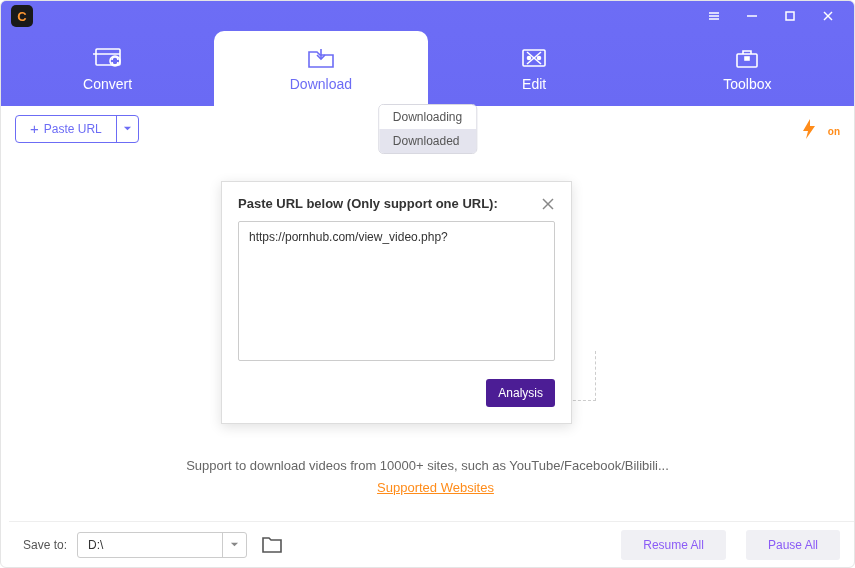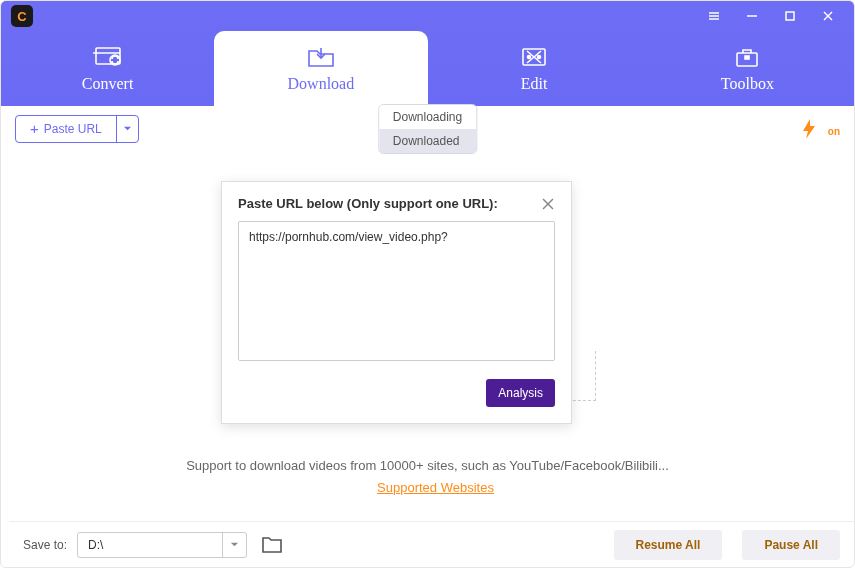--- a/index.html
+++ b/index.html
@@ -11,21 +11,21 @@
 .window-controls { display: flex; gap: 22px; align-items: center; padding-right: 8px; }
 .window-btn { width: 16px; height: 16px; display: flex; align-items: center; justify-content: center; cursor: pointer; }
 .window-btn svg { width: 14px; height: 14px; stroke: #fff; stroke-width: 1.5; fill: none; }
 
 
 .main-tabs { height: 75px; background: linear-gradient(180deg, #6c6cf5 0%, #6a6af4 100%); display: flex; align-items: stretch; }
 .tab { flex: 1; display: flex; flex-direction: column; align-items: center; justify-content: center; gap: 6px; color: #fff; cursor: pointer; position: relative; }
 .tab.active { background: #fff; color: #6c6cf5; border-radius: 10px 10px 0 0; }
 .tab-icon { width: 30px; height: 24px; display: flex; align-items: center; justify-content: center; }
 .tab-icon svg { width: 30px; height: 24px; stroke: currentColor; fill: none; stroke-width: 1.6; }
-.tab-label { font-size: 16px; font-family: Liberation Serif, serif; }
+.tab-label { font-size: 14px; }
 
 
 .toolbar { height: 45px; display: flex; align-items: center; padding: 0 14px; position: relative; }
 .paste-btn { display: flex; align-items: center; border: 1px solid #6c6cf5; border-radius: 4px; height: 28px; overflow: hidden; cursor: pointer; }
 .paste-main { padding: 0 14px; color: #6c6cf5; font-size: 12px; display: flex; align-items: center; gap: 5px; height: 100%; }
 .paste-plus { font-size: 15px; font-weight: 400; }
 .paste-dd { width: 22px; height: 100%; border-left: 1px solid #6c6cf5; display: flex; align-items: center; justify-content: center; color: #6c6cf5; }
 .paste-dd svg { width: 9px; height: 9px; fill: #6c6cf5; }
 
 .seg { position: absolute; left: 50%; transform: translateX(-50%); display: flex; border: 1px solid #d8d8e0; border-radius: 5px; overflow: hidden; flex-direction: column; }
@@ -55,21 +55,21 @@
 
 .bottom { position: absolute; bottom: 0; left: 0; right: 0; height: 46px; border-top: 1px solid #eee; display: flex; align-items: center; padding: 0 14px; gap: 10px; margin-left: 8px; }
 .save-lbl { font-size: 12px; color: #555; }
 .save-sel { display: flex; align-items: center; border: 1px solid #ccc; border-radius: 3px; height: 26px; width: 170px; }
 .save-val { flex: 1; padding: 0 10px; font-size: 12px; color: #333; }
 .save-dd { width: 24px; height: 100%; border-left: 1px solid #ccc; display: flex; align-items: center; justify-content: center; }
 .save-dd svg { width: 9px; height: 9px; fill: #888; }
 .folder-btn { width: 22px; height: 18px; cursor: pointer; margin-left: 4px; }
 .folder-btn svg { width: 22px; height: 18px; stroke: #555; fill: none; stroke-width: 1.6; }
 .spacer { flex: 1; }
-.act-btn { background: #f0f0f4; color: #a16207; border: none; padding: 8px 22px; font-size: 12px; border-radius: 3px; margin-left: 10px; font-weight: bold; }
+.act-btn { background: #f0f0f4; color: #8b5cf6; border: none; padding: 8px 22px; font-size: 12px; border-radius: 3px; margin-left: 10px; }
 </style>
 </head>
 <body>
 
 <div class="title-bar">
   <div class="app-logo">C</div>
   <div class="window-controls">
     <div class="window-btn">
         <svg viewBox="0 0 14 14">
           <line x1="2" y1="4" x2="12" y2="4"></line>

